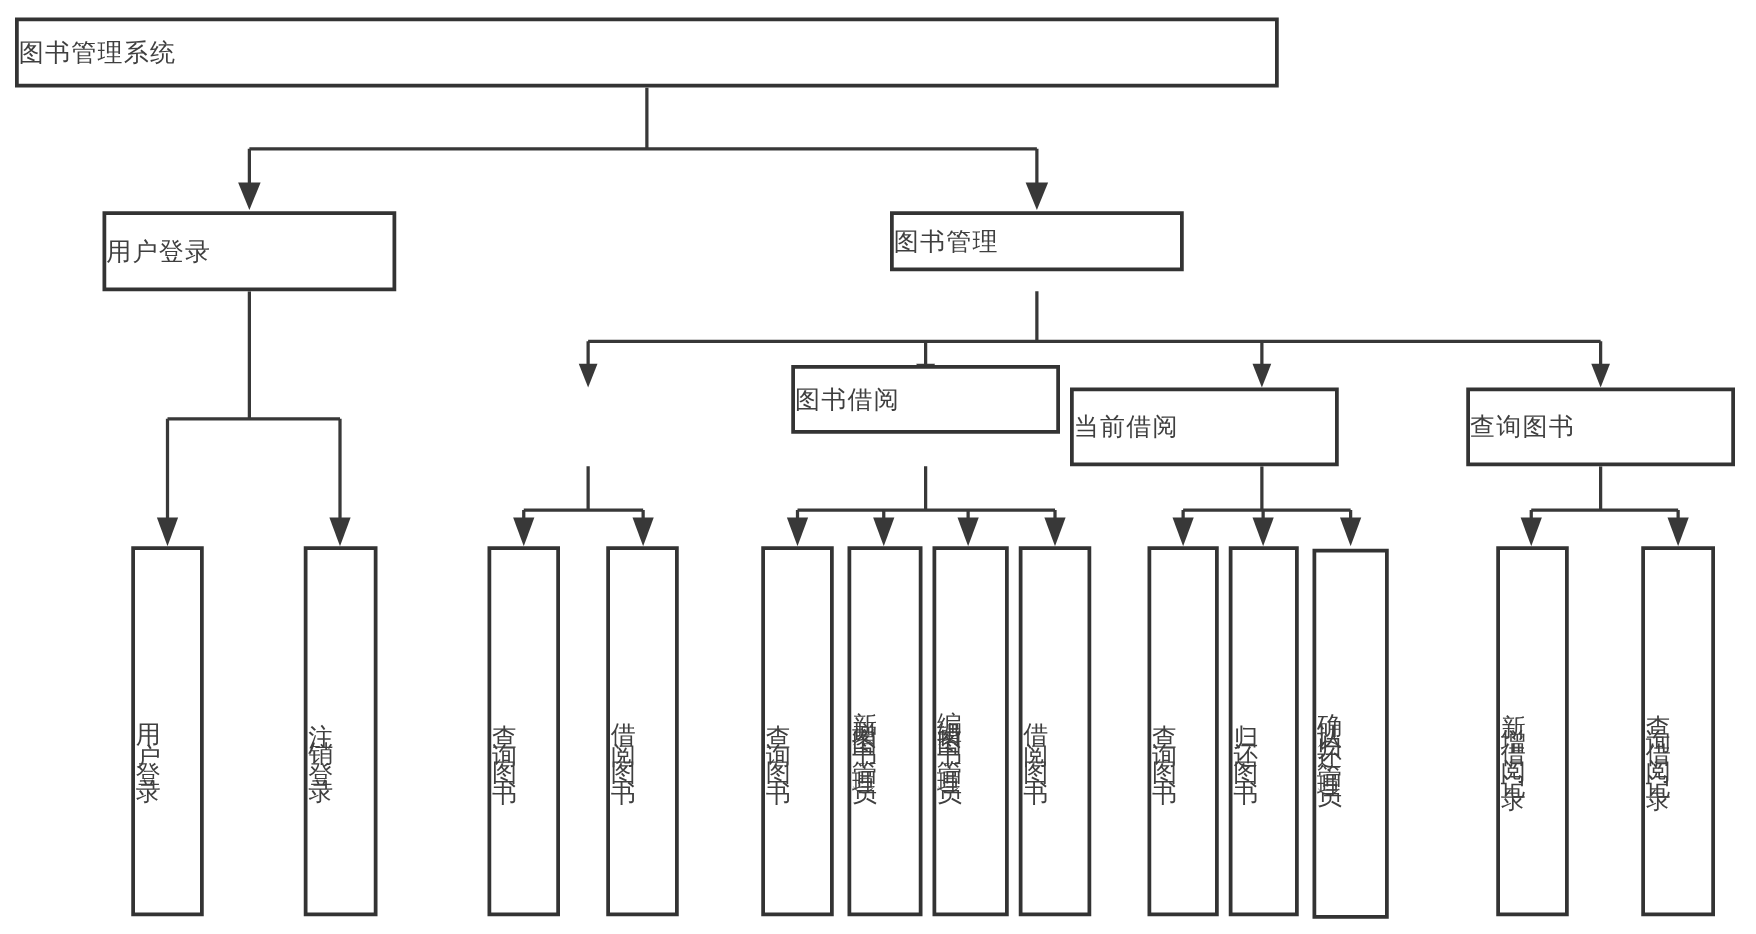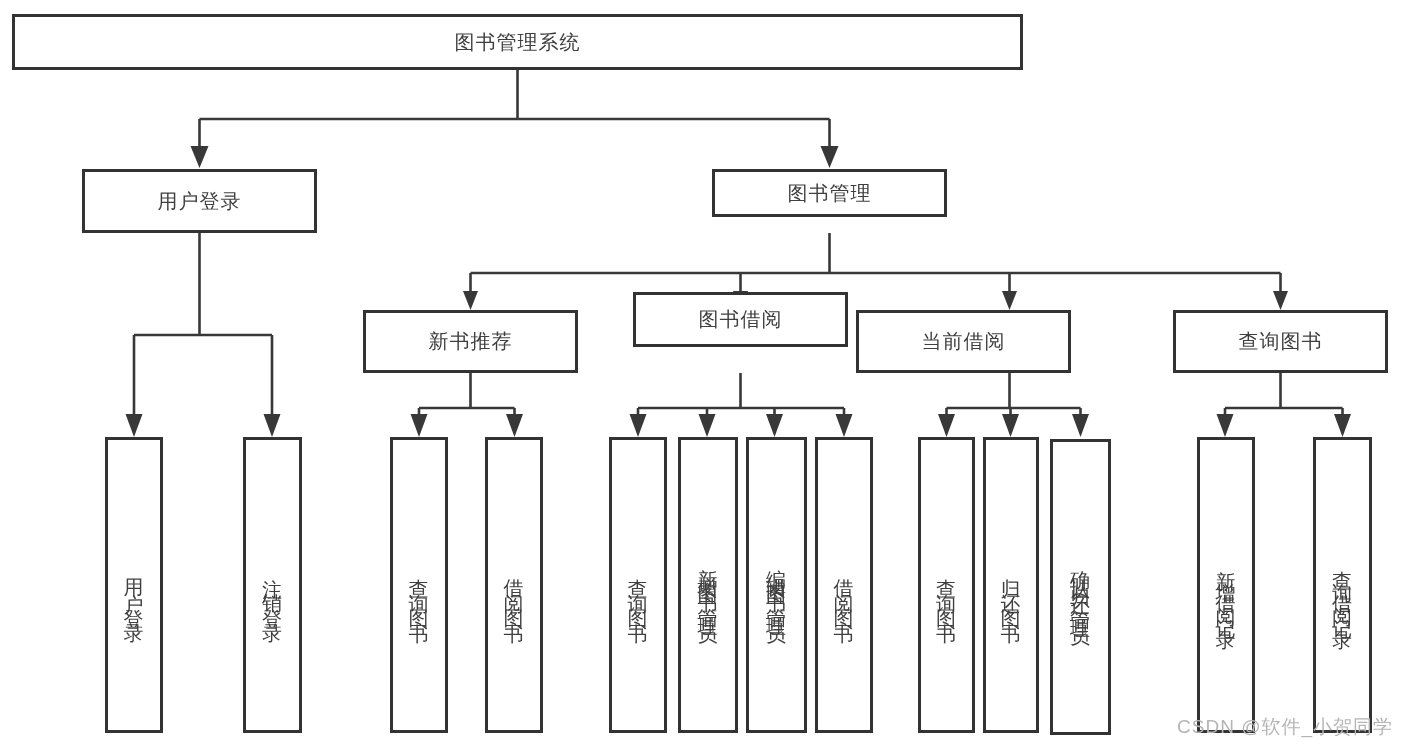--- a/index.html
+++ b/index.html
@@ -3,21 +3,21 @@
 <meta charset="utf-8">
 <style>
   html,body{margin:0;padding:0;background:#ffffff;}
   .canvas{
     position:relative;width:1405px;height:747px;background:#ffffff;
     font-family:"Liberation Sans","DejaVu Sans",sans-serif;overflow:hidden;
   }
   svg.wires{position:absolute;left:0;top:0;z-index:1;}
   .node{
     position:absolute;box-sizing:border-box;border:3px solid #333333;background:#ffffff;
-    display:flex;align-items:center;justify-content:center;color:#3f3f3f;z-index:2;
+    display:flex;align-items:center;color:#3f3f3f;z-index:2;
   }
   .hlabel{font-size:20px;letter-spacing:1px;white-space:nowrap;}
   .vtext{writing-mode:vertical-rl;text-orientation:mixed;font-size:20px;line-height:1;}
   .ls4{letter-spacing:15px;margin-bottom:-15px;}
   .ls6{letter-spacing:12px;margin-bottom:-12px;}
   .ls9{letter-spacing:8px;margin-bottom:-8px;}
   .watermark{
     position:absolute;top:714px;right:12px;font-size:19px;color:#b5b5b5;
     z-index:3;letter-spacing:1px;white-space:nowrap;
   }
@@ -74,23 +74,20 @@
     <span class="hlabel">图书管理系统</span>
   </div>
 
   <div class="node" style="left:82px;top:169px;width:235px;height:64px">
     <span class="hlabel">用户登录</span>
   </div>
   <div class="node" style="left:712px;top:169px;width:235px;height:48px">
     <span class="hlabel">图书管理</span>
   </div>
 
-  <div class="node" style="left:363px;top:310px;width:215px;height:63px">
-    <span class="hlabel">新书推荐</span>
-  </div>
   <div class="node" style="left:633px;top:292px;width:215px;height:55px">
     <span class="hlabel">图书借阅</span>
   </div>
   <div class="node" style="left:856px;top:310px;width:215px;height:63px">
     <span class="hlabel">当前借阅</span>
   </div>
   <div class="node" style="left:1173px;top:310px;width:215px;height:63px">
     <span class="hlabel">查询图书</span>
   </div>
 
@@ -131,15 +128,14 @@
     <span class="vtext ls9">确认归还（管理员）</span>
   </div>
 
   <div class="node" style="left:1197px;top:437px;width:58px;height:296px">
     <span class="vtext ls6">新增借阅记录</span>
   </div>
   <div class="node" style="left:1313px;top:437px;width:59px;height:296px">
     <span class="vtext ls6">查询借阅记录</span>
   </div>
 
-  <div class="watermark">CSDN @软件_小贺同学</div>
 
 </div>
 
 </body></html>

